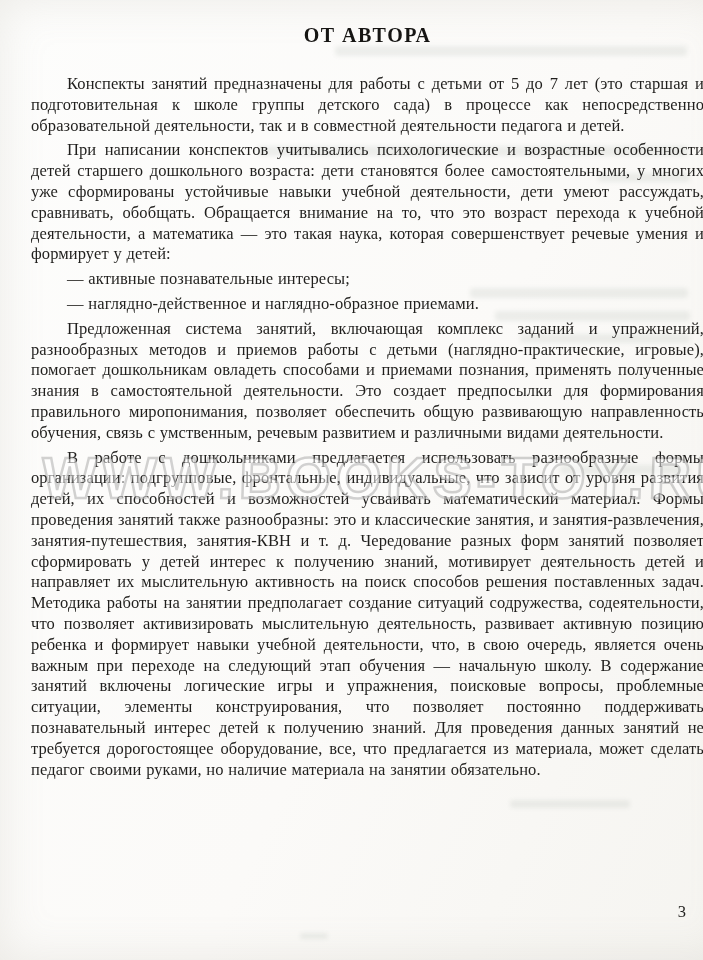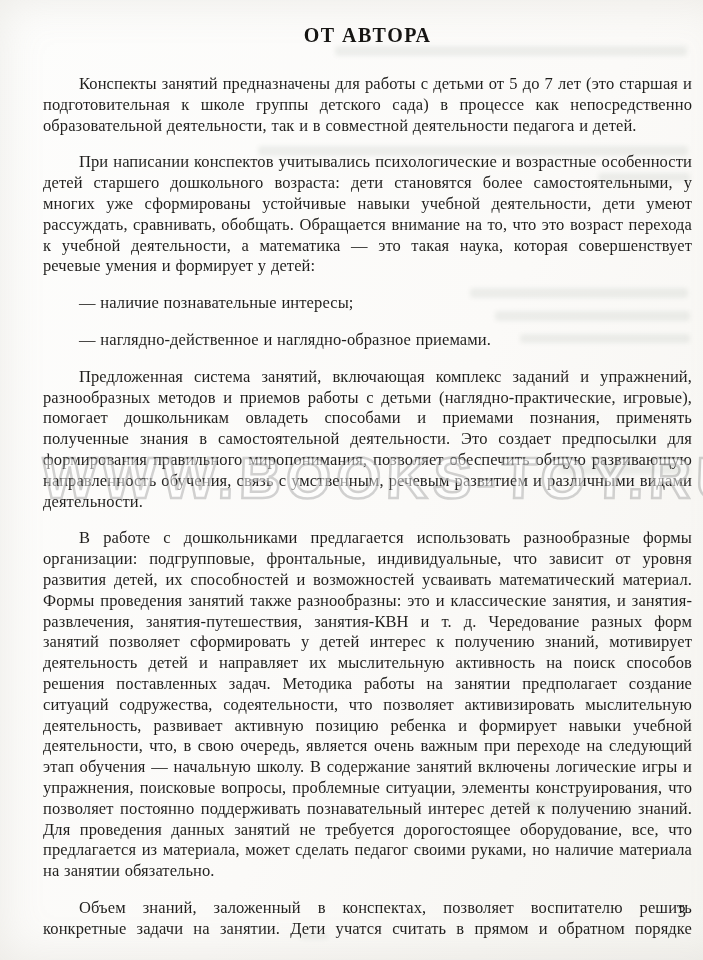--- a/index.html
+++ b/index.html
@@ -27,21 +27,21 @@
   }
   .page-title {
     text-align: center;
     font-size: 20px;
     font-weight: bold;
     letter-spacing: 1.5px;
     margin: 0 0 27px 0;
     color: #161513;
   }
   .body-text p {
-    margin: 16px;
+    margin: 4px;
     font-size: 16.5px;
     line-height: 20.8px;
     text-align: justify;
     text-indent: 36px;
     letter-spacing: 0.1px;
     word-spacing: 0.5px;
     color: #201f1d;
   }
   .body-text p.continues {
     text-align-last: justify;
@@ -94,24 +94,23 @@
   <div class="ghost" style="left:560px; top:465px; width:130px; height:9px;"></div>
   <div class="ghost" style="left:510px; top:800px; width:120px; height:8px;"></div>
   <div class="ghost" style="left:300px; top:933px; width:28px;  height:6px;"></div>
 
   <div class="content">
     <h1 class="page-title">ОТ АВТОРА</h1>
 
     <div class="body-text">
       <p>Конспекты занятий предназначены для работы с детьми от 5 до 7 лет (это старшая и подготовительная к школе группы детского сада) в процессе как непосредственно образовательной деятельности, так и в совместной деятельности педагога и детей.</p>
       <p>При написании конспектов учитывались психологические и возрастные особенности детей старшего дошкольного возраста: дети становятся более самостоятельными, у многих уже сформированы устойчивые навыки учебной деятельности, дети умеют рассуждать, сравнивать, обобщать. Обращается внимание на то, что это возраст перехода к учебной деятельности, а математика — это такая наука, которая совершенствует речевые умения и формирует у детей:</p>
-      <p>— наличие познавательные интересы;</p>
+      <p>— активные познавательные интересы;</p>
       <p>— наглядно-действенное и наглядно-образное приемами.</p>
       <p>Предложенная система занятий, включающая комплекс заданий и упражнений, разнообразных методов и приемов работы с детьми (наглядно-практические, игровые), помогает дошкольникам овладеть способами и приемами познания, применять полученные знания в самостоятельной деятельности. Это создает предпосылки для формирования правильного миропонимания, позволяет обеспечить общую развивающую направленность обучения, связь с умственным, речевым развитием и различными видами деятельности.</p>
       <p>В работе с дошкольниками предлагается использовать разнообразные формы организации: подгрупповые, фронтальные, индивидуальные, что зависит от уровня развития детей, их способностей и возможностей усваивать математический материал. Формы проведения занятий также разнообразны: это и классические занятия, и занятия-развлечения, занятия-путешествия, занятия-КВН и т. д. Чередование разных форм занятий позволяет сформировать у детей интерес к получению знаний, мотивирует деятельность детей и направляет их мыслительную активность на поиск способов решения поставленных задач. Методика работы на занятии предполагает создание ситуаций содружества, содеятельности, что позволяет активизировать мыслительную деятельность, развивает активную позицию ребенка и формирует навыки учебной деятельности, что, в свою очередь, является очень важным при переходе на следующий этап обучения — начальную школу. В содержание занятий включены логические игры и упражнения, поисковые вопросы, проблемные ситуации, элементы конструирования, что позволяет постоянно поддерживать познавательный интерес детей к получению знаний. Для проведения данных занятий не требуется дорогостоящее оборудование, все, что предлагается из материала, может сделать педагог своими руками, но наличие материала на занятии обязательно.</p>
-      <p class="continues">Объем знаний, заложенный в конспектах, позволяет воспитателю решить конкретные задачи на занятии. Дети учатся считать в прямом и обратном порядке</p>
     </div>
   </div>
 
   <div class="watermark">WWW.BOOKS-TOY.RU</div>
 
   <div class="page-number">3</div>
 </div>
 
 </body></html>

